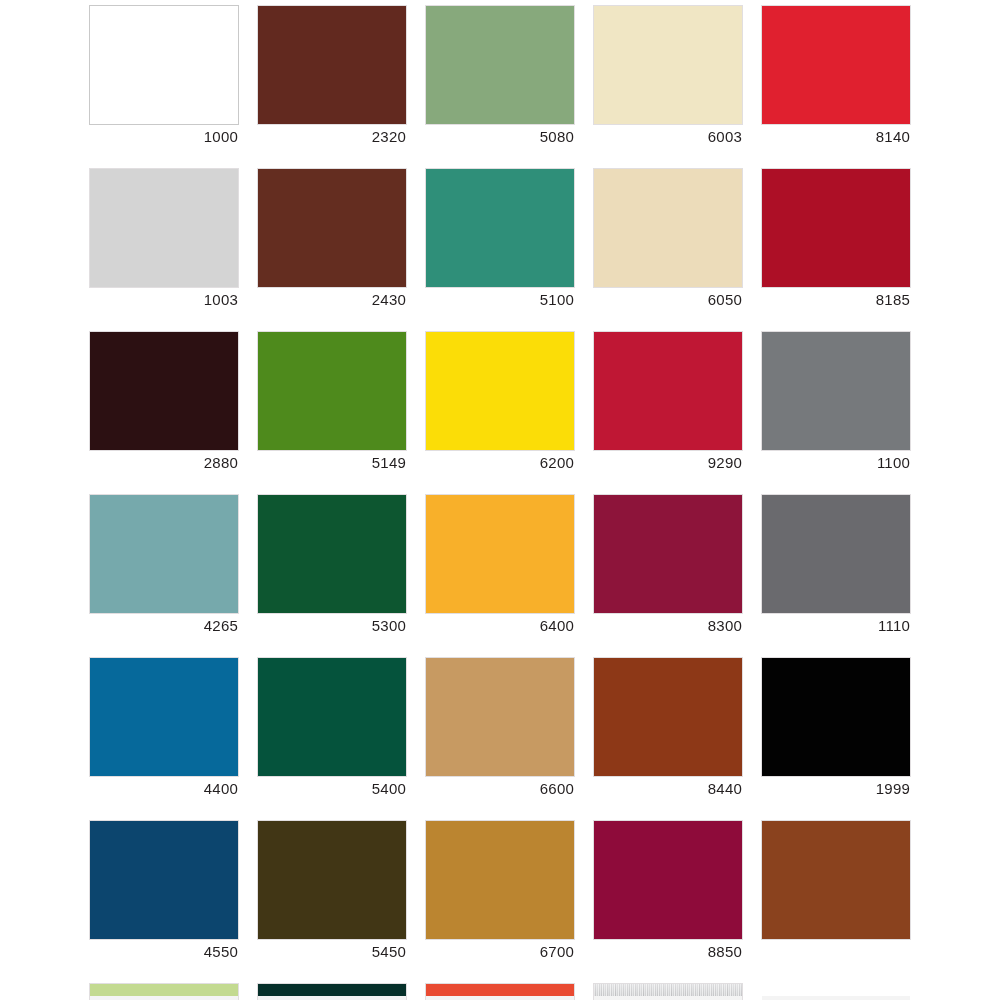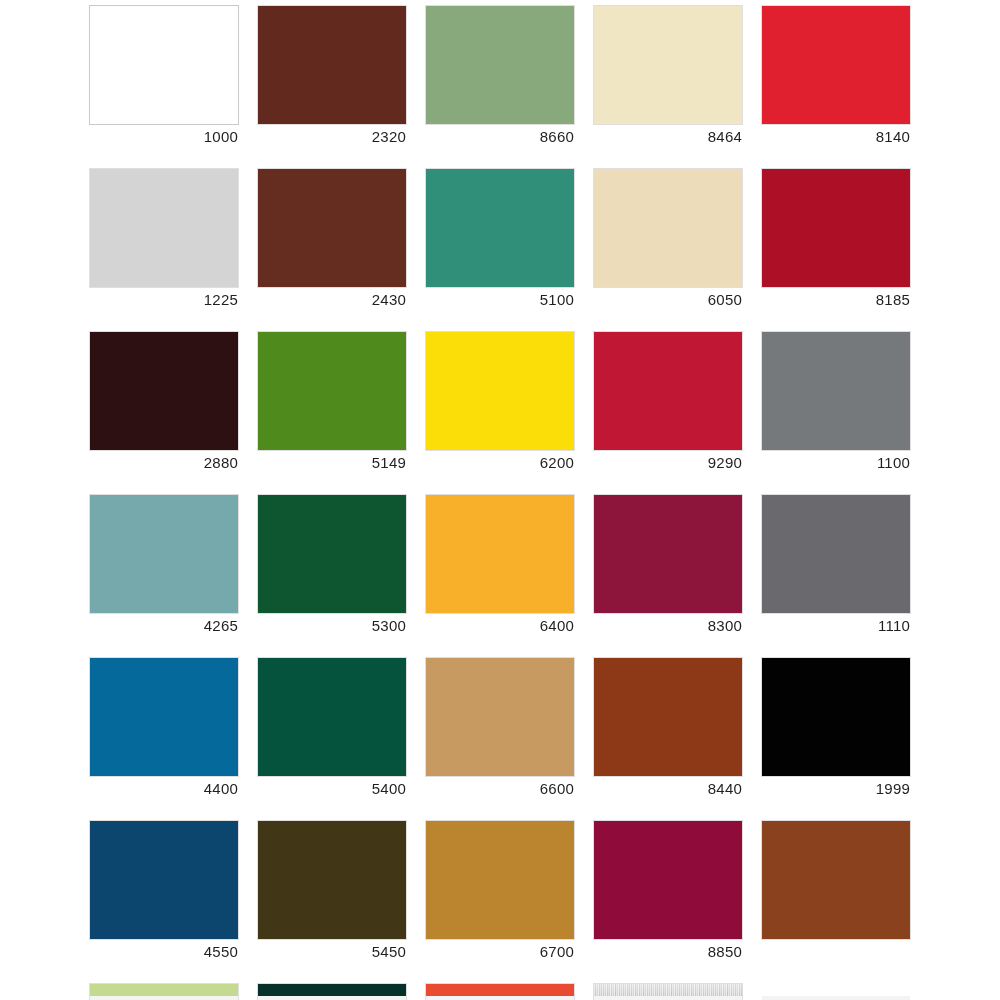--- a/index.html
+++ b/index.html
@@ -107,33 +107,33 @@
       <div class="swatch-cell">
         <div class="swatch-chip bordered" style="background-color: rgb(255, 255, 255);"></div>
         <span class="swatch-label">1000</span>
       </div>
       <div class="swatch-cell">
         <div class="swatch-chip" style="background-color: rgb(98, 41, 31);"></div>
         <span class="swatch-label">2320</span>
       </div>
       <div class="swatch-cell">
         <div class="swatch-chip" style="background-color: rgb(135, 169, 124);"></div>
-        <span class="swatch-label">8660</span>
+        <span class="swatch-label">5080</span>
       </div>
       <div class="swatch-cell">
         <div class="swatch-chip" style="background-color: rgb(240, 230, 196);"></div>
-        <span class="swatch-label">8464</span>
+        <span class="swatch-label">6003</span>
       </div>
       <div class="swatch-cell">
         <div class="swatch-chip" style="background-color: rgb(224, 32, 47);"></div>
         <span class="swatch-label">8140</span>
       </div>
       <div class="swatch-cell">
         <div class="swatch-chip" style="background-color: rgb(212, 212, 212);"></div>
-        <span class="swatch-label">1225</span>
+        <span class="swatch-label">1003</span>
       </div>
       <div class="swatch-cell">
         <div class="swatch-chip" style="background-color: rgb(100, 45, 32);"></div>
         <span class="swatch-label">2430</span>
       </div>
       <div class="swatch-cell">
         <div class="swatch-chip" style="background-color: rgb(47, 143, 121);"></div>
         <span class="swatch-label">5100</span>
       </div>
       <div class="swatch-cell">

